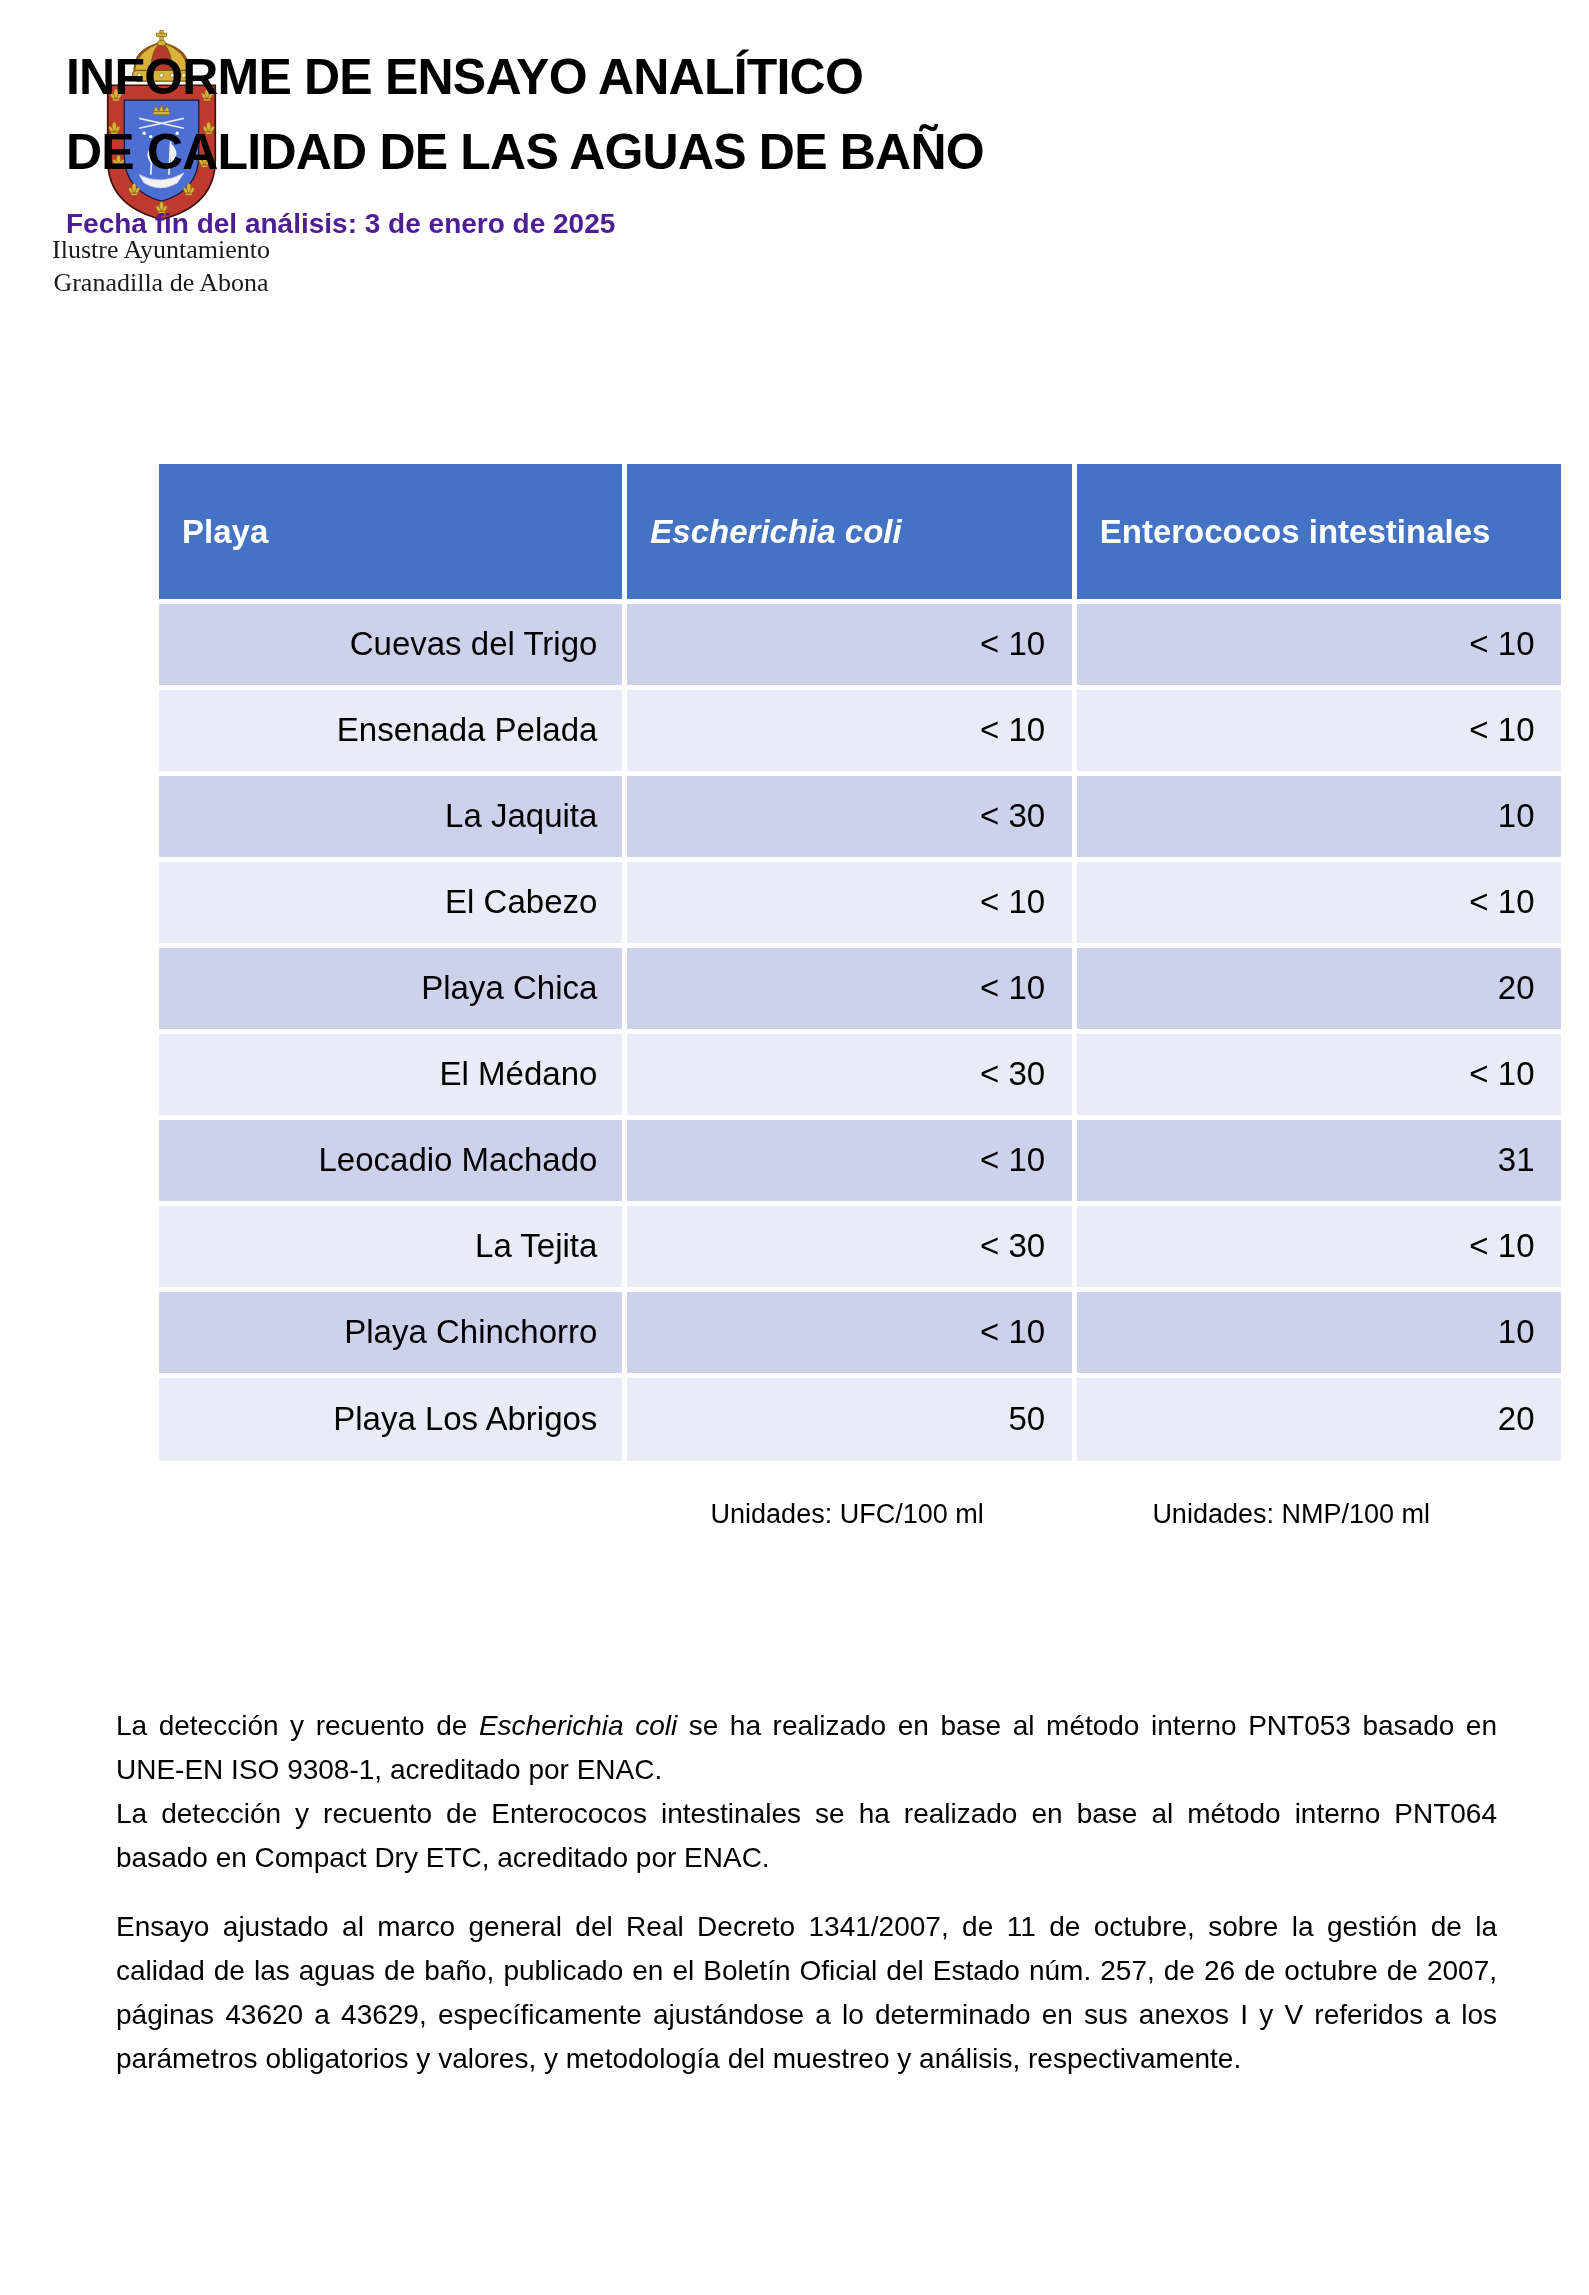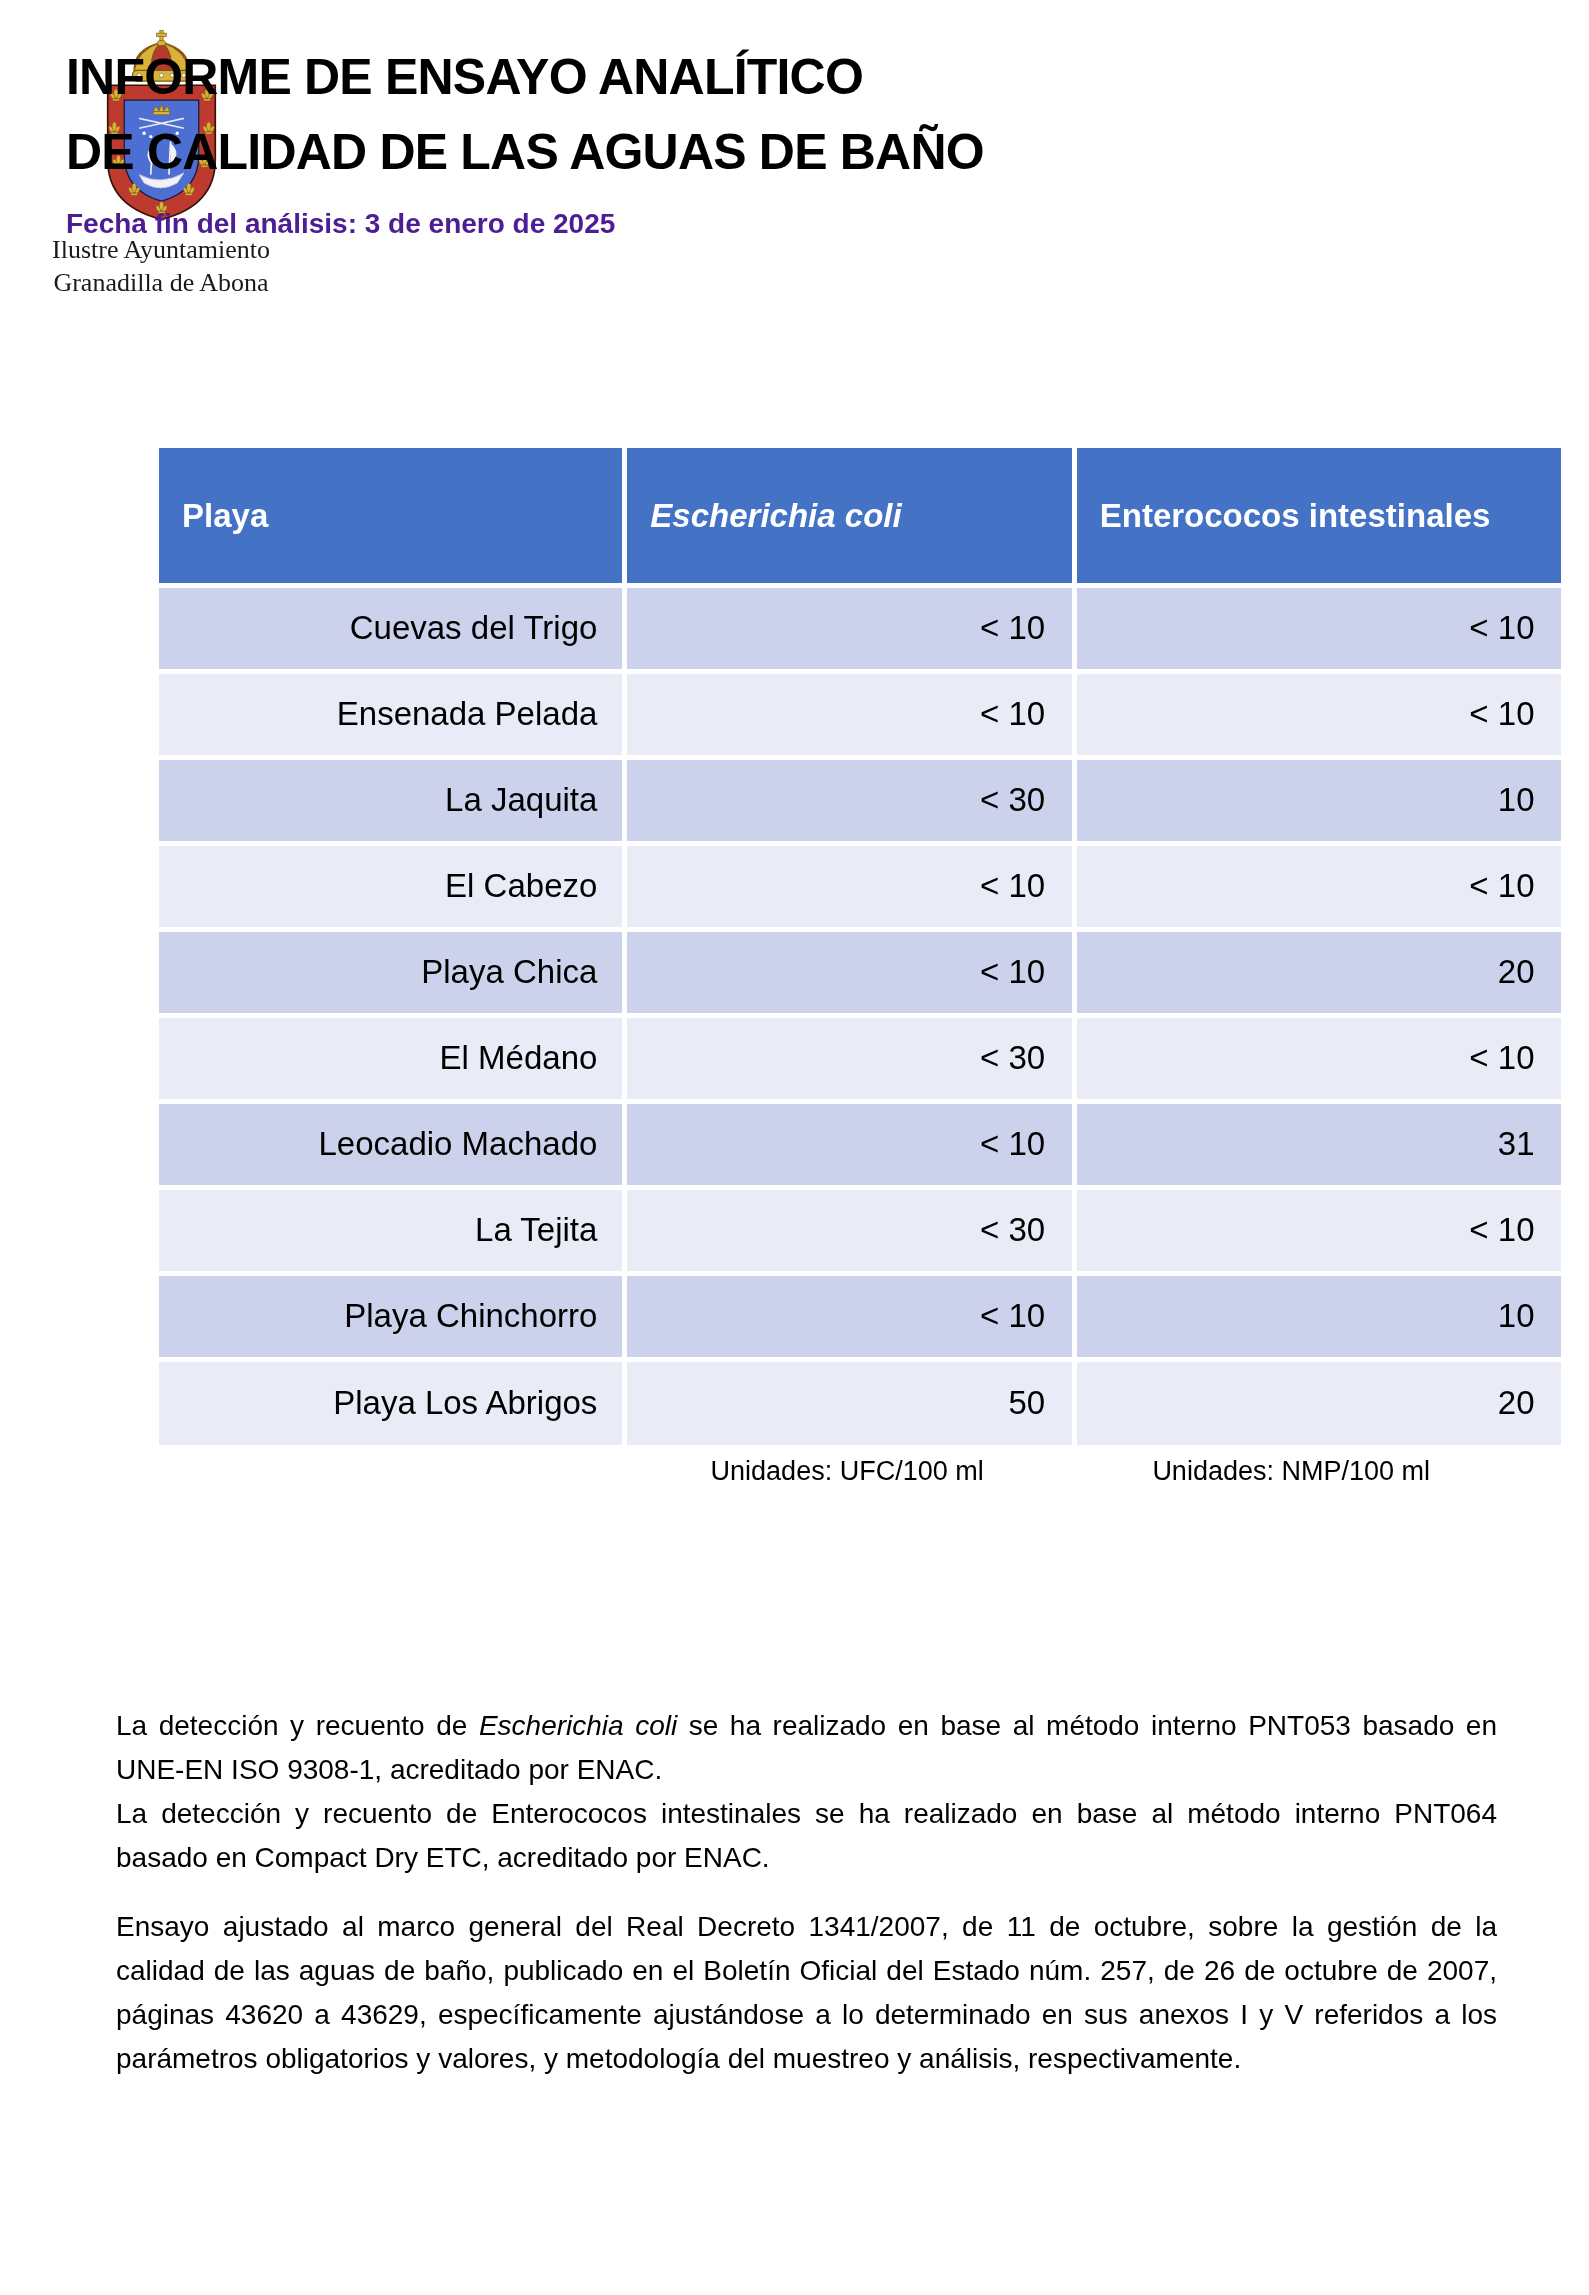--- a/index.html
+++ b/index.html
@@ -32,21 +32,21 @@
   .doc-title {
     font-size: 50px; line-height: 75px; font-weight: bold;
     letter-spacing: -0.8px; color: #000;
   }
   .doc-subtitle {
     margin-top: 18px;
     font-size: 28px; font-weight: bold; color: #4c1d95;
   }
 
   
-  .table-wrap { position: absolute; left: 159px; top: 448px; width: 1402px; }
+  .table-wrap { position: absolute; left: 159px; top: 464px; width: 1402px; }
   table.results {
     border-collapse: collapse; width: 100%;
     table-layout: fixed;
   }
   col.c1 { width: 424px; } col.c2 { width: 409px; } col.c3 { width: 443px; }
   table.results th {
     background: #4472C4; color: #ffffff;
     font-size: 33px; font-weight: bold; text-align: left;
     height: 137px; padding: 0 23px; vertical-align: middle;
     line-height: 43px;
@@ -58,21 +58,21 @@
   table.results tbody td { border-top: 5.8px solid #ffffff; }
   table.results td {
     height: 86px; vertical-align: middle;
     font-size: 33px; padding: 0 25px;
   }
   table.results td.name { text-align: right; padding-left: 23px; }
   table.results td.val  { text-align: right; padding-right: 26.5px; }
   table.results tbody tr:nth-child(odd) td  { background: #CDD2EC; }
   table.results tbody tr:nth-child(even) td { background: #E9EBF7; }
 
-  .units-row { display: flex; margin-top: 11px; font-size: 27px; }
+  .units-row { display: flex; margin-top: 38px; font-size: 27px; }
   .units-row .u1 { width: 833px; text-align: right; padding-right: 8.3px; }
   .units-row .u2 { width: 443px;  text-align: right; padding-right: 5px; }
 
   
   .notes {
     position: absolute; left: 116px; top: 1704px; width: 1381px;
     font-size: 28px; line-height: 44px; text-align: justify; color: #000;
   }
   .notes .sentence { text-align: justify; }
   .notes .para2 { margin-top: 25px; }

